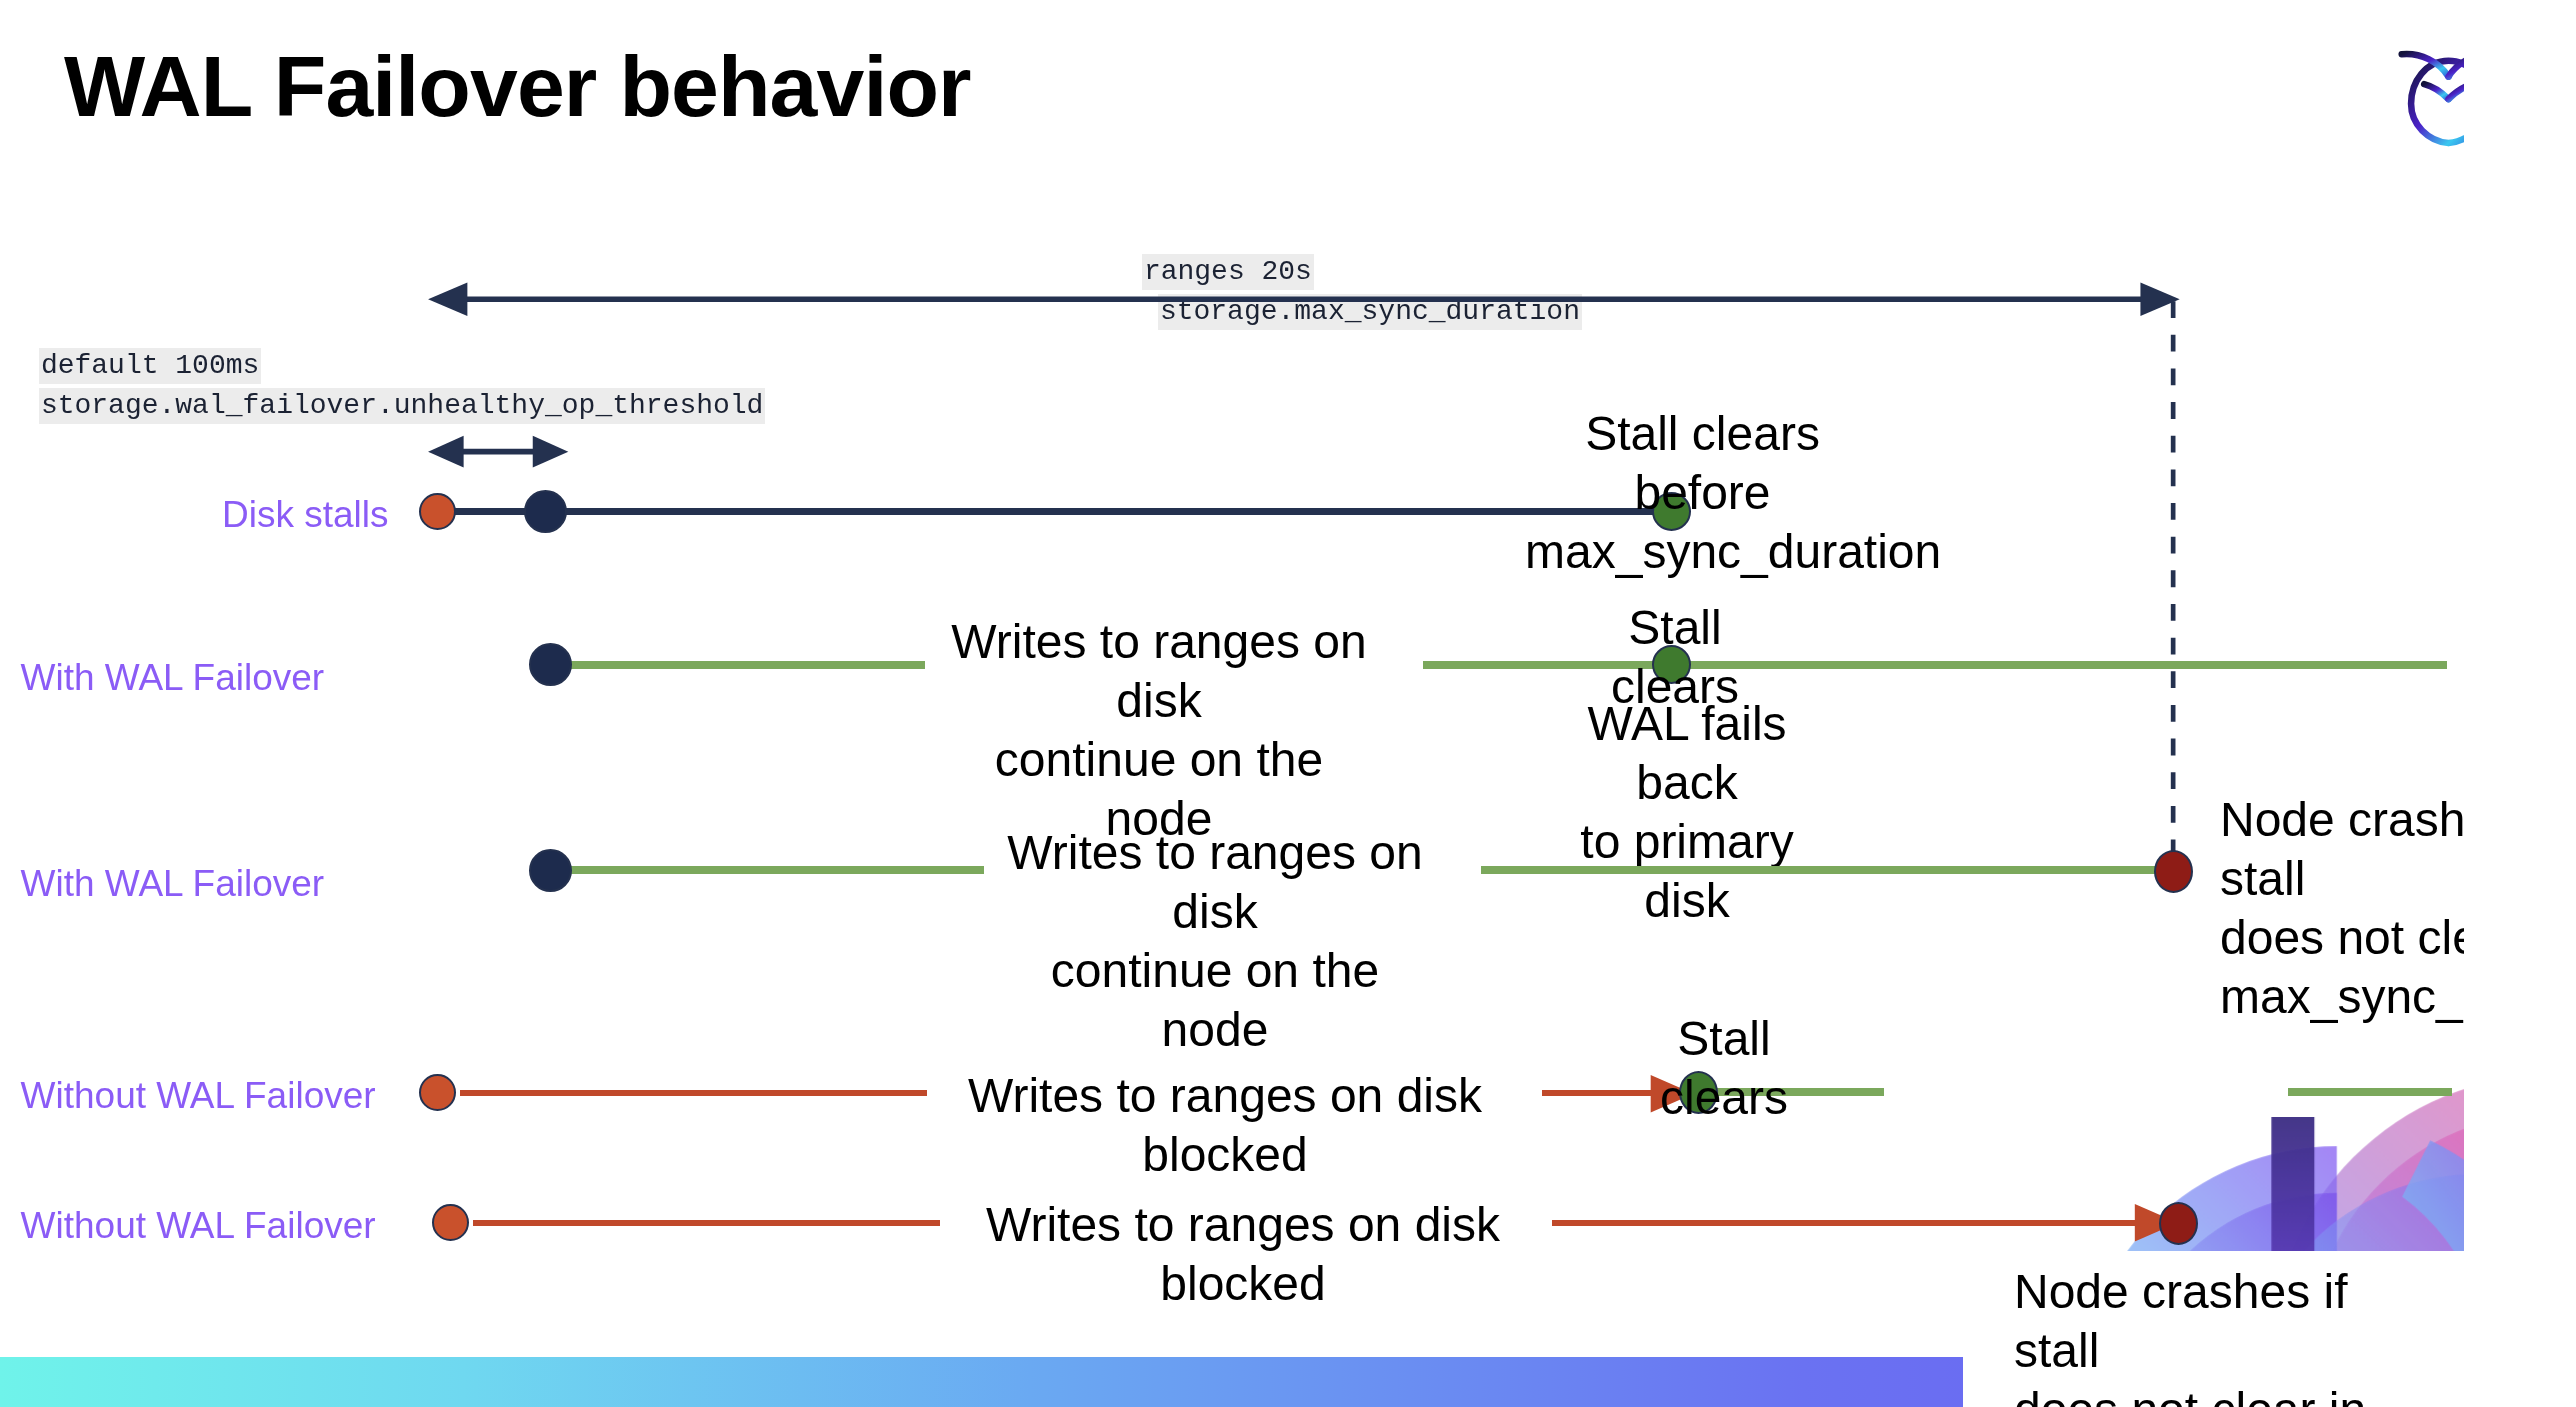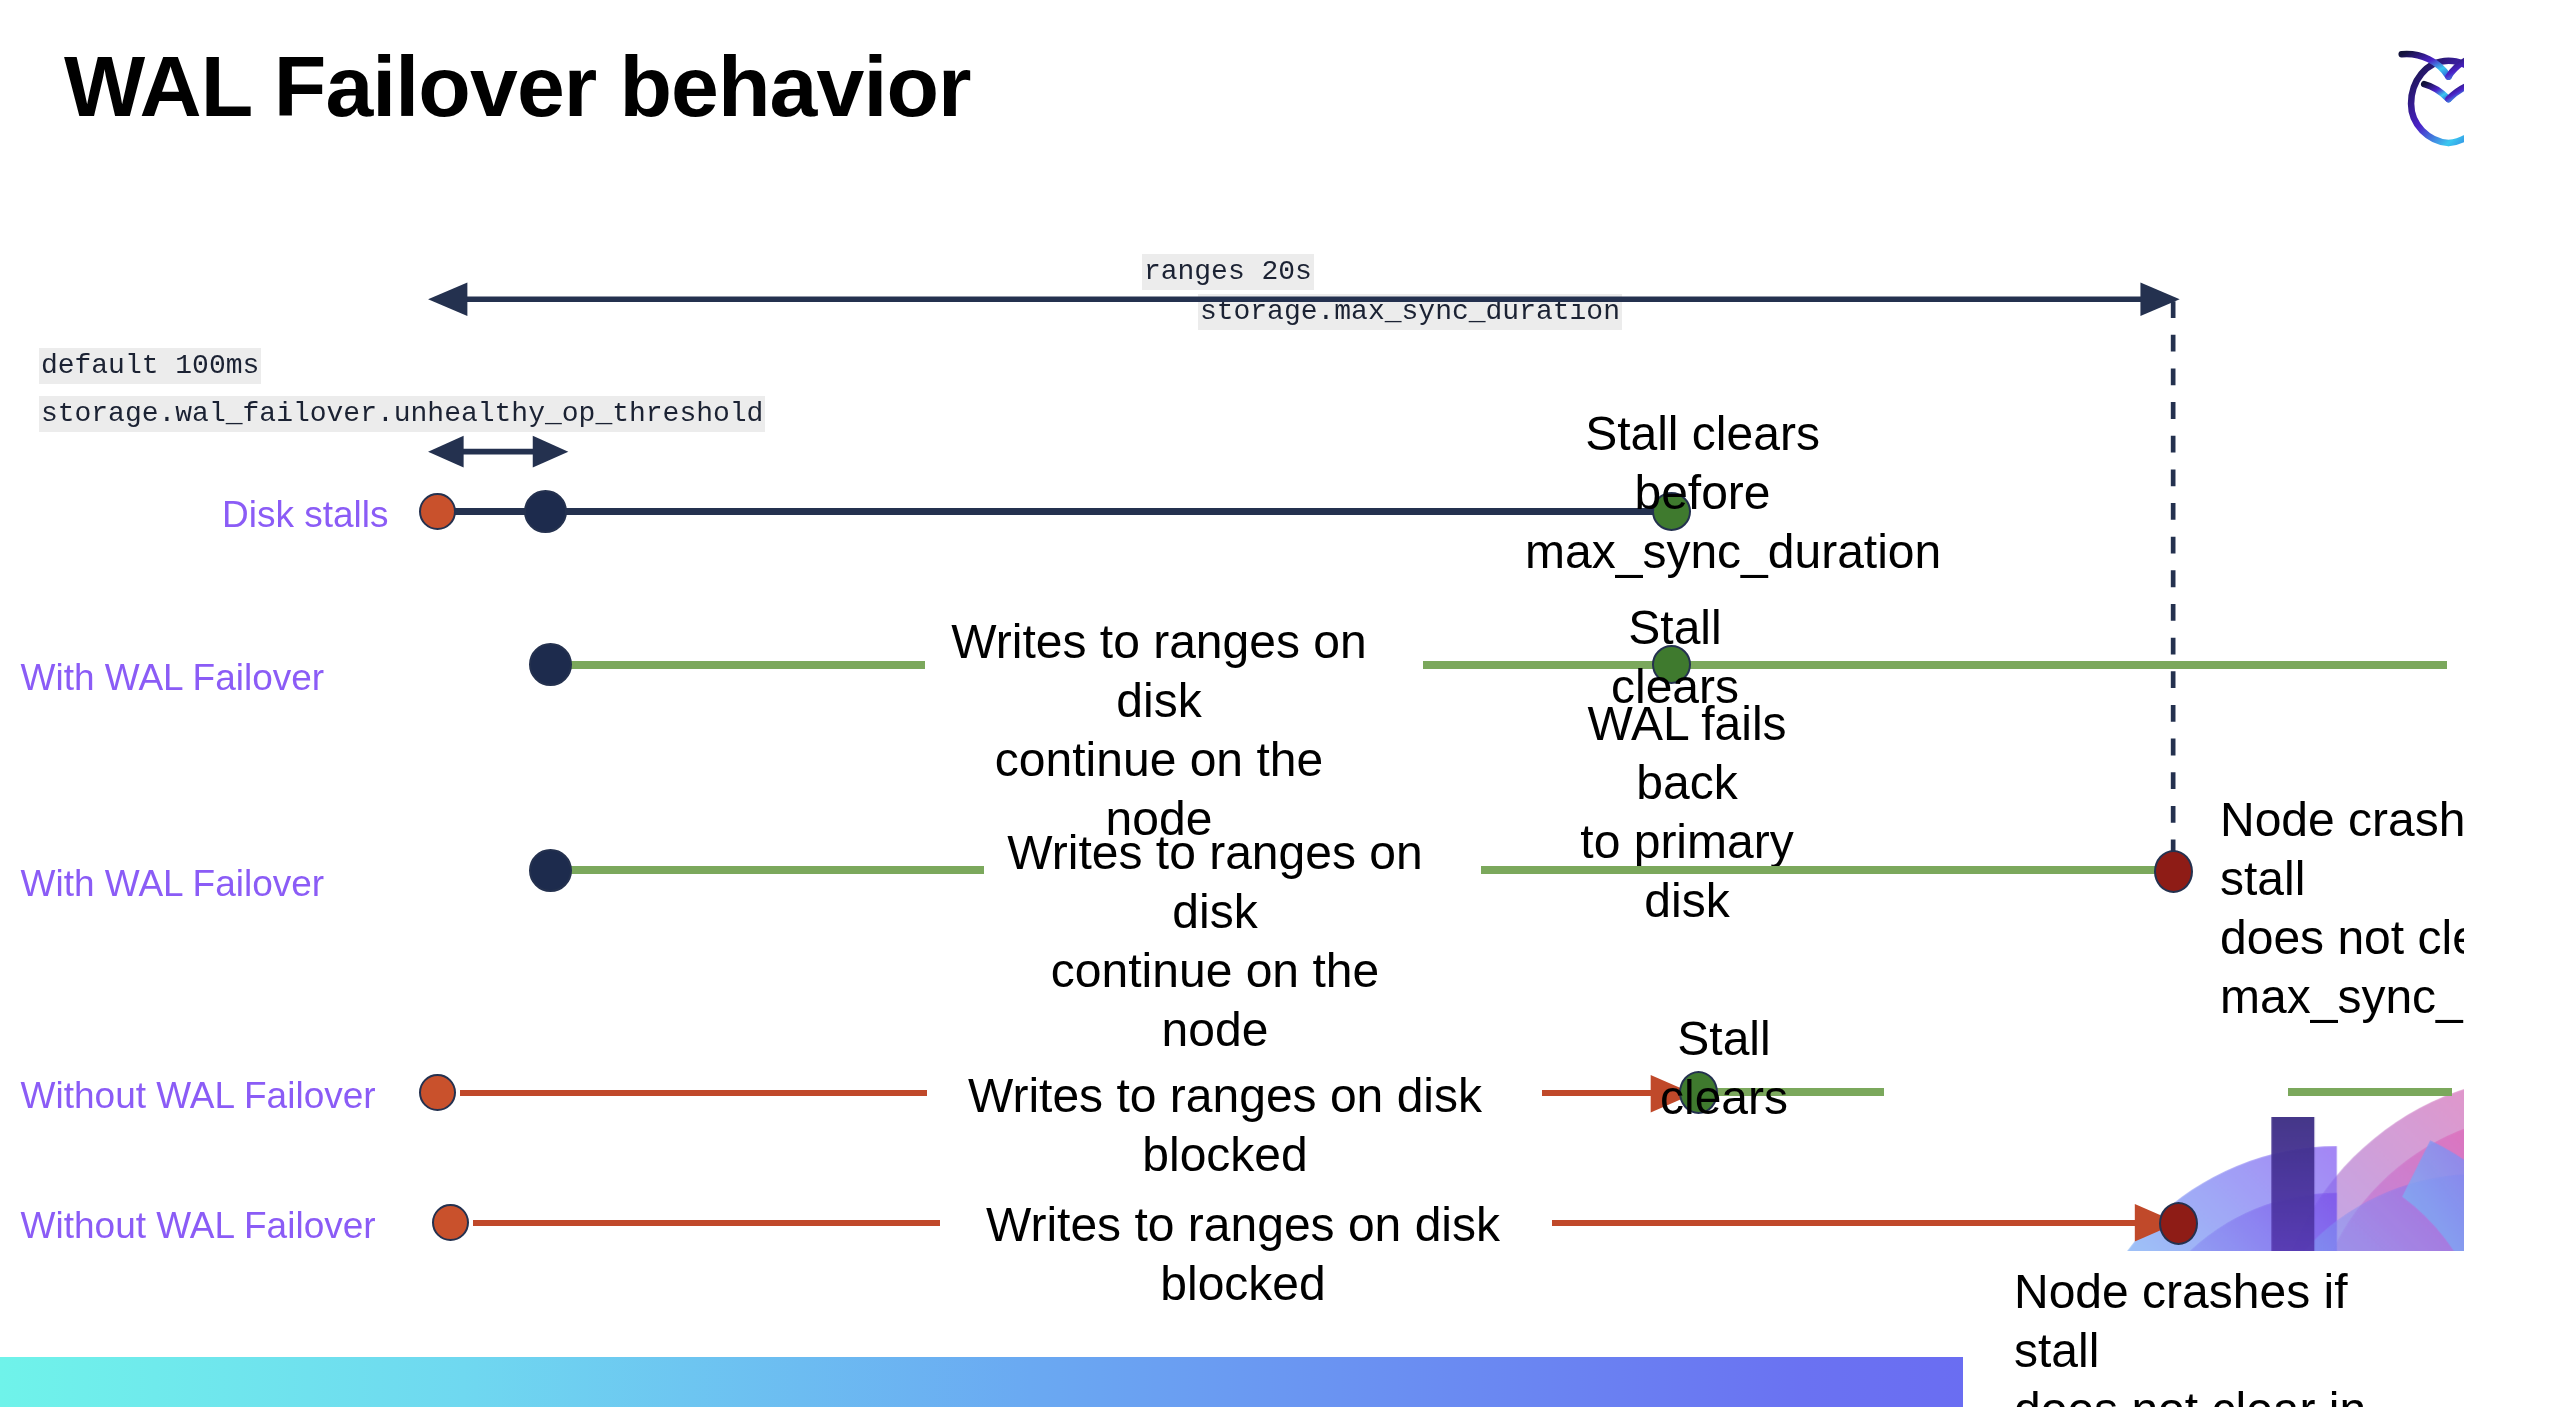--- a/index.html
+++ b/index.html
@@ -137,24 +137,24 @@
         <path d="M300 526 A250 250 0 0 1 550 276 L550 526 Z" fill="url(#g3)" opacity="0.5"></path>
         <rect x="330" y="215" width="46" height="311" fill="url(#g5)" opacity="0.95"></rect>
         <path d="M500 240 A290 290 0 0 1 656 430 L656 526 L560 526 A230 230 0 0 0 470 300 Z" fill="url(#g3)" opacity="0.8"></path>
       </g>
     </svg>
   </div>
 
   <div class="deco-bar"></div>
 
   <div class="code" style="left:1142px;top:254px;">ranges 20s</div>
-  <div class="code" style="left:1198px;top:294px;text-align:right;">storage.max_sync_duration</div>
+  <div class="code" style="left:1158px;top:294px;text-align:right;">storage.max_sync_duration</div>
 
   <div class="code" style="left:39px;top:348px;">default 100ms</div>
-  <div class="code" style="left:39px;top:388px;margin-top:8px;">storage.wal_failover.unhealthy_op_threshold</div>
+  <div class="code" style="left:39px;top:388px;">storage.wal_failover.unhealthy_op_threshold</div>
 
   <svg class="arrowsvg" viewBox="0 0 2756 1506" width="2576" height="1408">
 
     <line x1="478" y1="320" x2="2312" y2="320" stroke="#24314f" stroke-width="6"></line>
     <polygon points="458,320 500,302 500,338" fill="#24314f"></polygon>
     <polygon points="2332,320 2290,302 2290,338" fill="#24314f"></polygon>
 
     <line x1="478" y1="483" x2="588" y2="483" stroke="#24314f" stroke-width="6"></line>
     <polygon points="458,483 496,466 496,500" fill="#24314f"></polygon>
     <polygon points="608,483 570,466 570,500" fill="#24314f"></polygon>

